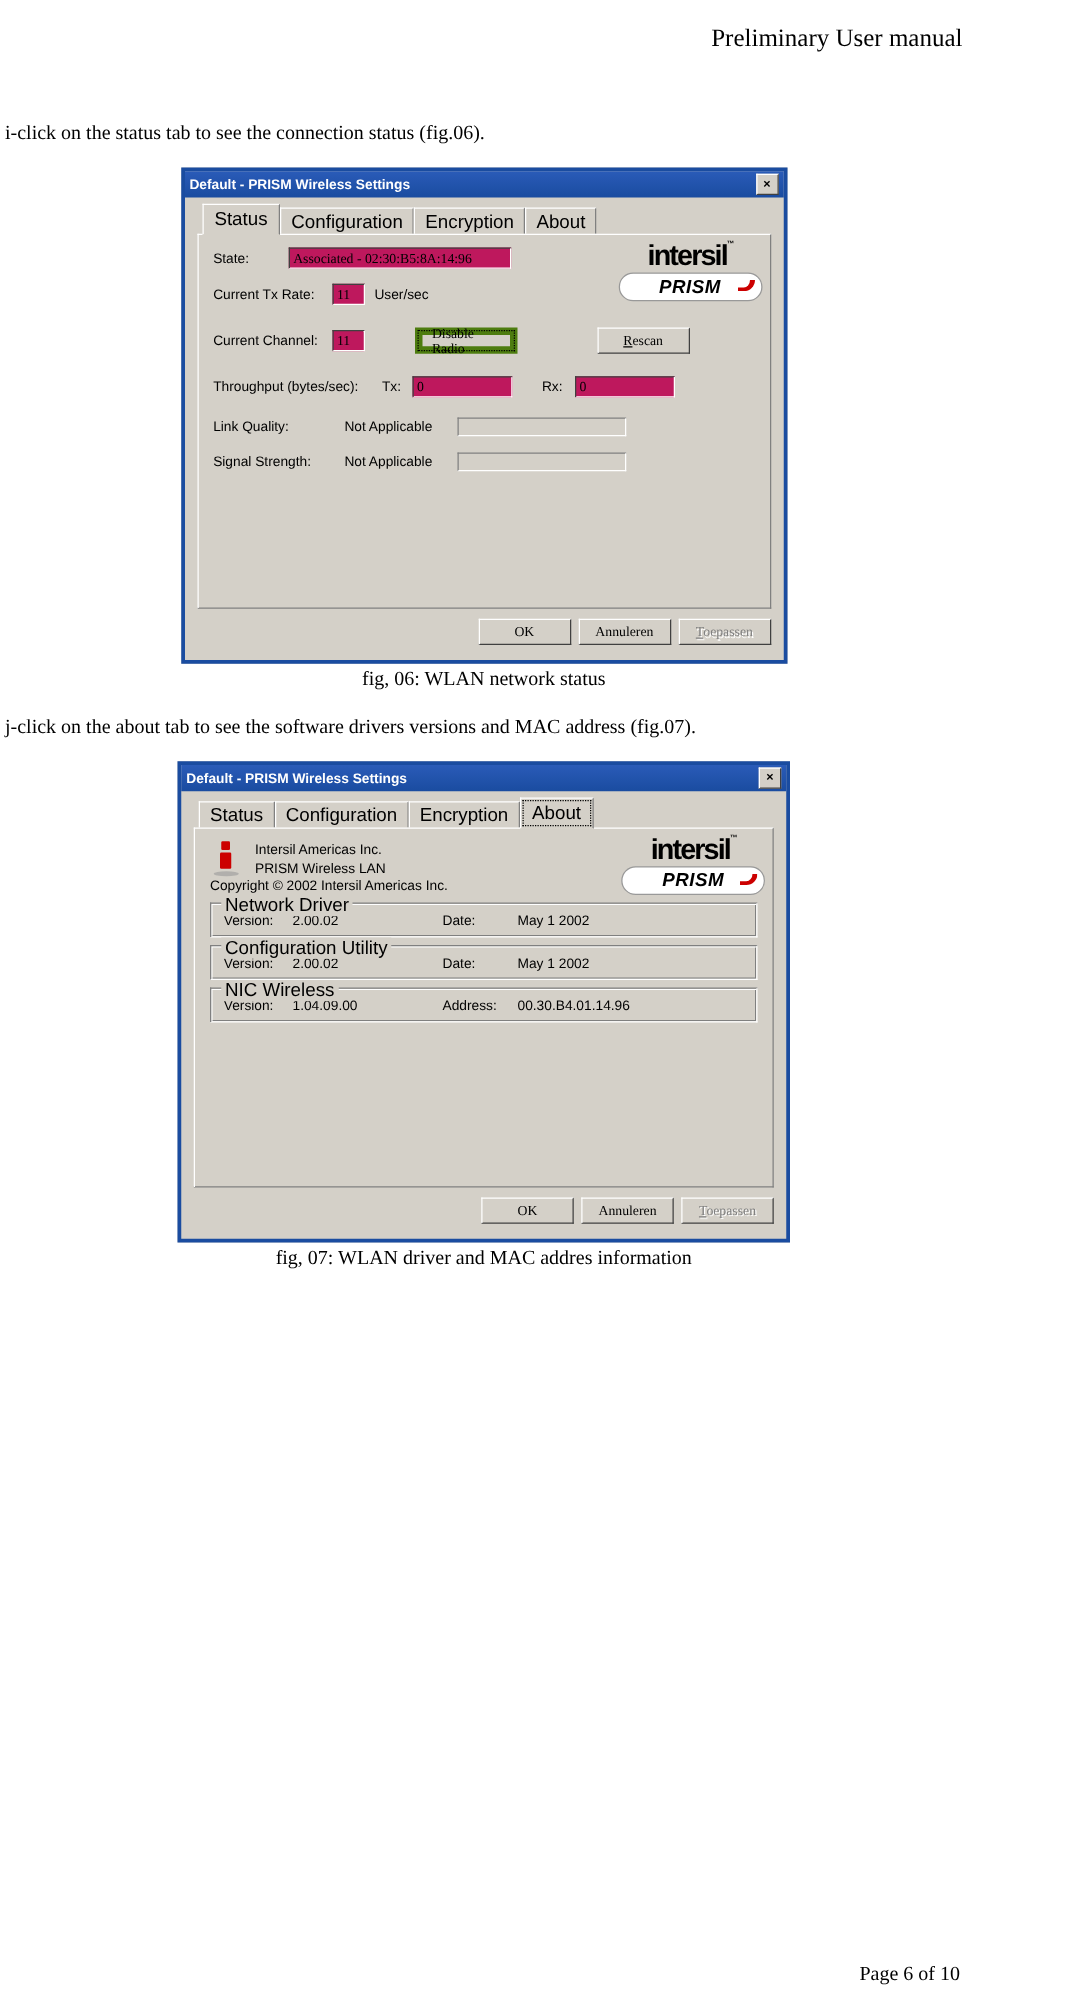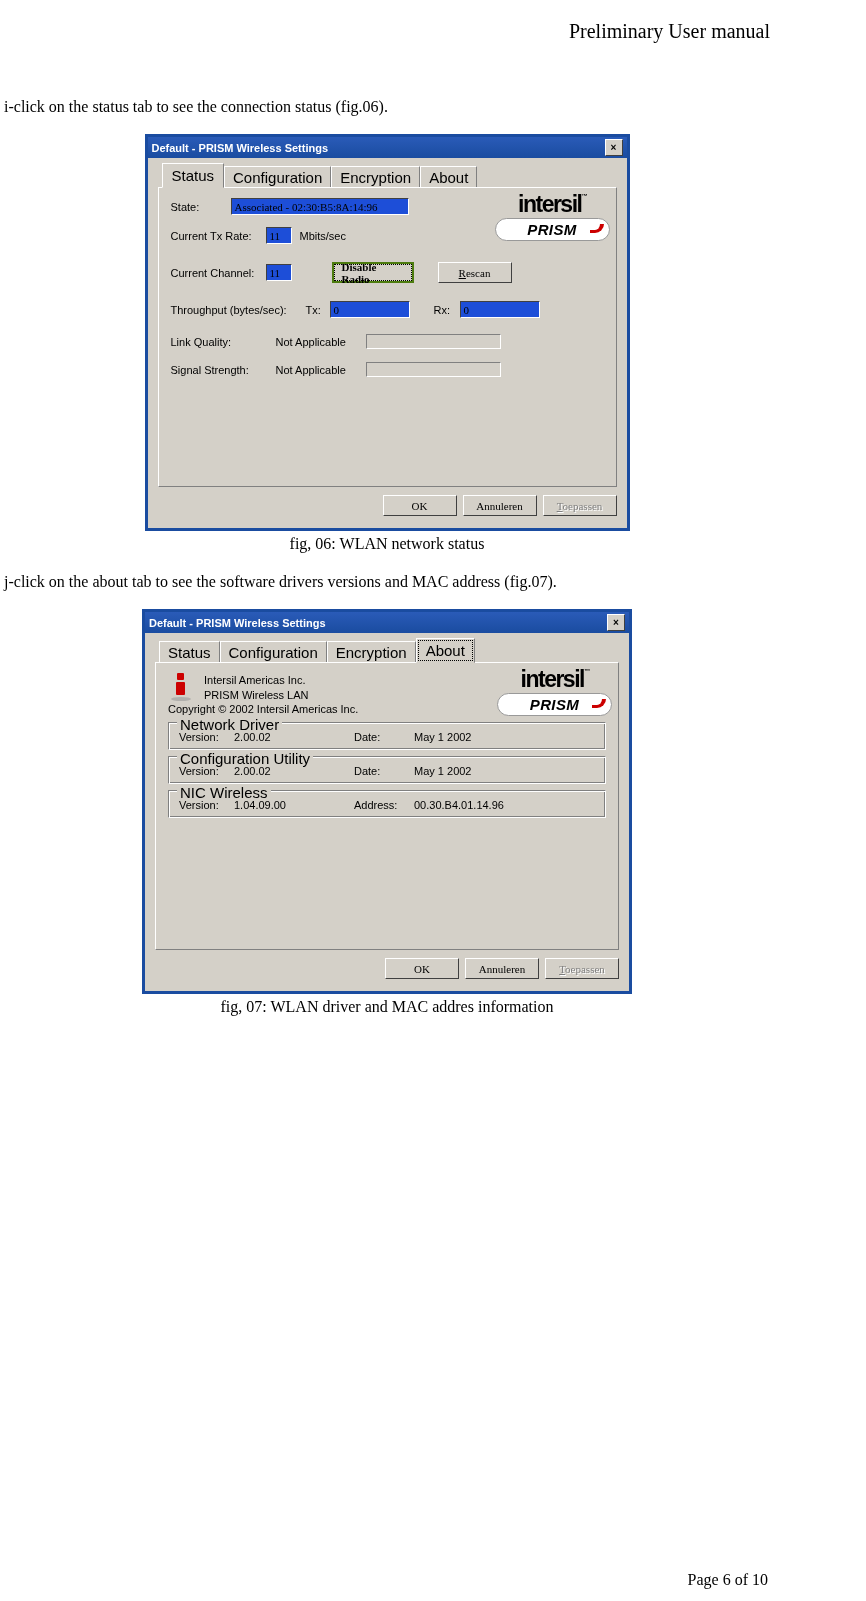--- a/index.html
+++ b/index.html
@@ -18,23 +18,23 @@
 
 .tabstrip { display:flex; padding:7px 0 0 14px; position:relative; height:22px; }
 .tab { border:1px solid #fff; border-right-color:#808080; border-bottom:none; background:#d4d0c8; padding:2px 8px 3px 8px; font-size:15px; margin-right:0; position:relative; }
 .tab.active { background:#d4d0c8; z-index:2; padding:3px 9px 4px 9px; margin-top:-2px; border-bottom:1px solid #d4d0c8; margin-bottom:-1px; }
 .tab.inactive { top:1px; }
 .tab.focused { outline:1px dotted #000; outline-offset:-3px; }
 .tab-body { border:1px solid #fff; border-right-color:#808080; border-bottom-color:#808080; margin:0 10px 8px 10px; background:#d4d0c8; position:relative; padding:10px 12px 6px 12px; box-sizing:border-box; }
 
 .row { display:flex; align-items:center; margin-bottom:11px; }
 .lbl { font-size:11px; }
-.inp { border:1px solid #808080; border-top-color:#404040; border-left-color:#404040; border-right-color:#fff; border-bottom-color:#fff; background:#1d4ed8; height:17px; padding:0 3px; font-size:11px; font-family:Tahoma; display:flex; align-items:center; box-sizing:border-box; }
+.inp { border:1px solid #808080; border-top-color:#404040; border-left-color:#404040; border-right-color:#fff; border-bottom-color:#fff; background:#be185d; height:17px; padding:0 3px; font-size:11px; font-family:Tahoma; display:flex; align-items:center; box-sizing:border-box; }
 .btn { border:1px solid #fff; border-right-color:#404040; border-bottom-color:#404040; background:#d4d0c8; height:21px; padding:0 8px; font-size:11px; font-family:Tahoma; display:flex; align-items:center; justify-content:center; box-sizing:border-box; }
-.btn.focus { outline:1px dotted #000; outline-offset:-3px; border:2px solid #4d7c0f;font-weight:bold; }
+.btn.focus { outline:1px dotted #000; outline-offset:-3px; border:6px solid #4d7c0f; }
 .btn.disabled { color:#808080; text-shadow:1px 1px 0 #fff; }
 .btn .ul { text-decoration:underline; }
 .sunken { border:1px solid #808080; border-right-color:#fff; border-bottom-color:#fff; background:#d4d0c8; height:15px; box-sizing:border-box; }
 
 .logo-area { position:absolute; right:6px; top:6px; width:115px; }
 .intersil { font-family:Arial; font-weight:900; font-size:23px; letter-spacing:-1.5px; color:#000; line-height:0.9; text-align:center; }
 .tm { font-size:6px; vertical-align:top; }
 .prism-badge { margin-top:3px; border:1px solid #999; border-radius:14px; background:#fff; padding:2px 4px; text-align:center; position:relative; }
 .prism-text { font-family:Arial; font-weight:900; font-style:italic; font-size:15px; letter-spacing:0.4px; display:inline-block; }
 .prism-swoosh { position:absolute; right:5px; top:5px; width:16px; height:11px; }
@@ -81,27 +81,27 @@
             </span></div>
       </div>
 
       <div class="row">
         <span class="lbl" style="width:60px;">State:</span>
         <div class="inp" style="width:178px;">Associated - 02:30:B5:8A:14:96</div>
       </div>
       <div class="row" style="margin-top:12px;">
         <span class="lbl" style="width:95px;">Current Tx Rate:</span>
         <div class="inp" style="width:26px;">11</div>
-        <span class="lbl" style="margin-left:8px;">Mbits/sec</span>
+        <span class="lbl" style="margin-left:8px;">User/sec</span>
       </div>
       <div class="row" style="margin-top:18px;">
         <span class="lbl" style="width:95px;">Current Channel:</span>
         <div class="inp" style="width:26px;">11</div>
         <div class="btn focus" style="margin-left:40px;width:82px;">Disable Radio</div>
-        <div class="btn" style="margin-left:24px;width:74px;justify-content:center;">
+        <div class="btn" style="margin-left:64px;width:74px;justify-content:center;">
             <span><span class="ul">R</span><span>escan</span></span>
           </div>
       </div>
       <div class="row" style="margin-top:18px;">
         <span class="lbl" style="width:135px;">Throughput (bytes/sec):</span>
         <span class="lbl" style="width:24px;">Tx:</span>
         <div class="inp" style="width:80px;">0</div>
         <span class="lbl" style="width:26px;margin-left:24px;">Rx:</span>
         <div class="inp" style="width:80px;">0</div>
       </div>

